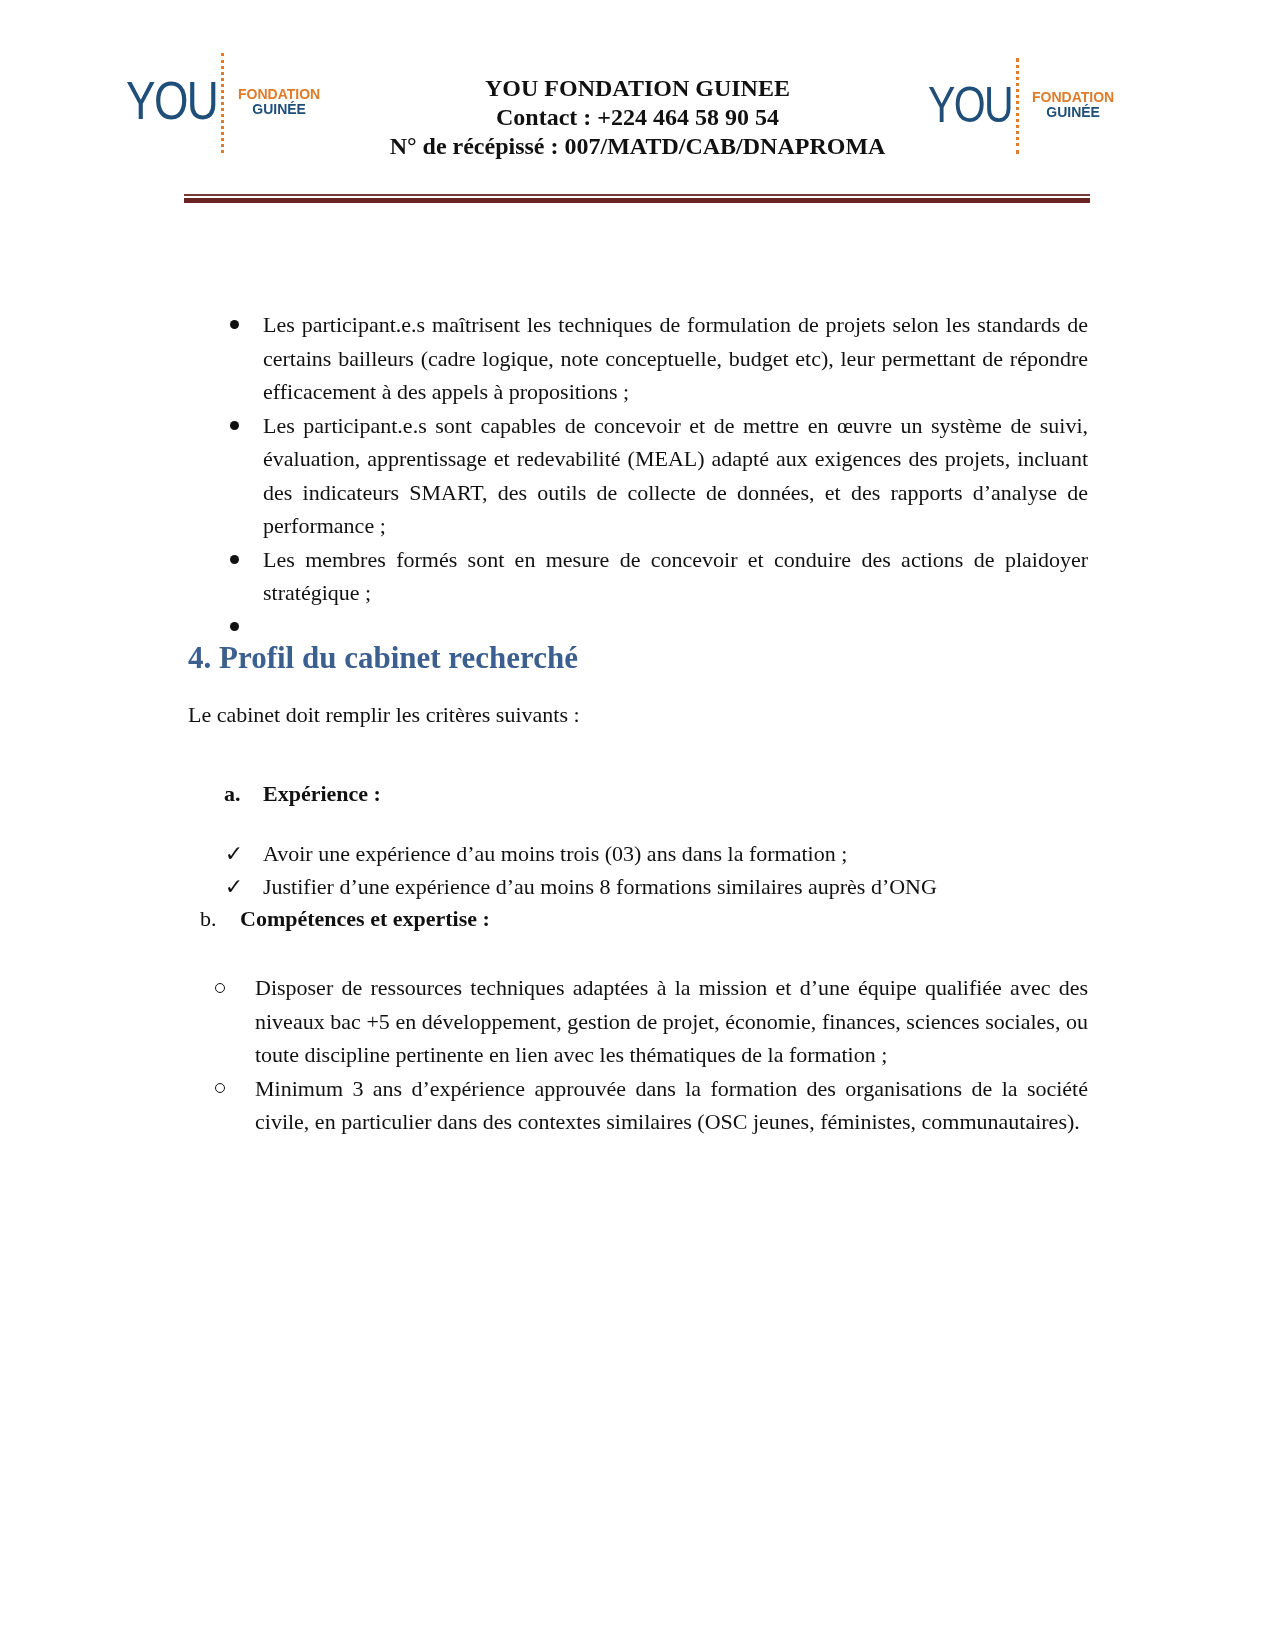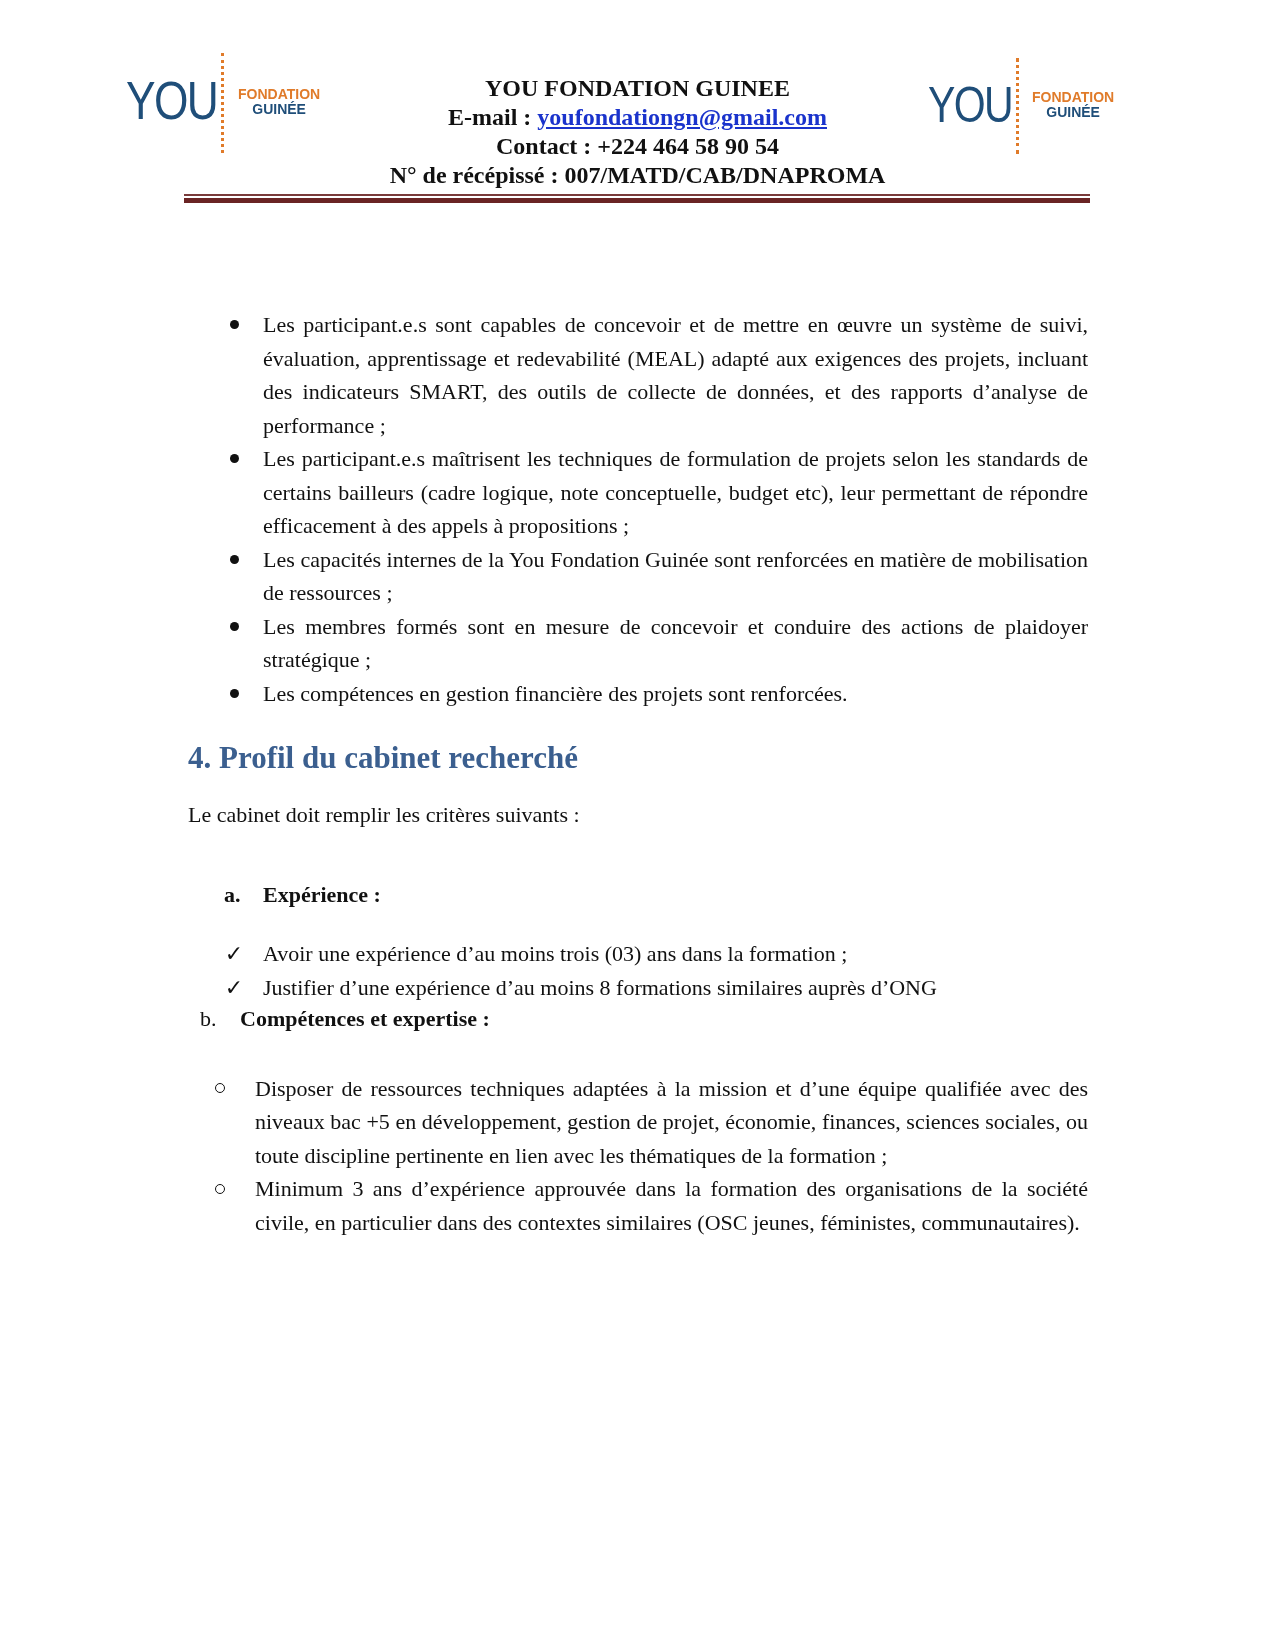--- a/index.html
+++ b/index.html
@@ -177,21 +177,20 @@
     <div class="logo-you">YOU</div>
     <div class="logo-divider"></div>
     <div class="logo-text">
       <span class="fondation">FONDATION</span>
       <span class="guinee">GUINÉE</span>
     </div>
   </div>
 
   <div class="org-block">
     <div>YOU FONDATION GUINEE</div>
-    <div><span>E-mail : </span><a>youfondationgn@gmail.com</a></div>
     <div>Contact : +224 464 58 90 54</div>
     <div>N° de récépissé : 007/MATD/CAB/DNAPROMA</div>
   </div>
 
   <div class="logo logo-right">
     <div class="logo-you">YOU</div>
     <div class="logo-divider"></div>
     <div class="logo-text">
       <span class="fondation">FONDATION</span>
       <span class="guinee">GUINÉE</span>
@@ -201,25 +200,24 @@
   <div class="header-rule">
     <div class="thin"></div>
     <div class="gap"></div>
     <div class="thick"></div>
   </div>
 
   <div class="content">
 
 
     <ul class="bullets" style="margin-top:18px;">
+      <li><span class="marker"><span class="dot"></span></span><span>Les participant.e.s maîtrisent les techniques de formulation de projets selon les standards de certains bailleurs (cadre logique, note conceptuelle, budget etc), leur permettant de répondre efficacement à des appels à propositions ;</span></li>
       <li><span class="marker"><span class="dot"></span></span><span>Les participant.e.s sont capables de concevoir et de mettre en œuvre un système de suivi, évaluation, apprentissage et redevabilité (MEAL) adapté aux exigences des projets, incluant des indicateurs SMART, des outils de collecte de données, et des rapports d’analyse de performance ;</span></li>
-      <li><span class="marker"><span class="dot"></span></span><span>Les participant.e.s maîtrisent les techniques de formulation de projets selon les standards de certains bailleurs (cadre logique, note conceptuelle, budget etc), leur permettant de répondre efficacement à des appels à propositions ;</span></li>
-      <li><span class="marker"><span class="dot"></span></span><span>Les capacités internes de la You Fondation Guinée sont renforcées en matière de mobilisation de ressources ;</span></li>
       <li><span class="marker"><span class="dot"></span></span><span>Les membres formés sont en mesure de concevoir et conduire des actions de plaidoyer stratégique ;</span></li>
-      <li><span class="marker"><span class="dot"></span></span><span>Les compétences en gestion financière des projets sont renforcées.</span></li>
+      <li><span class="marker"><span class="dot"></span></span></li>
     </ul>
 
     <h2 style="margin-top:28px;">4. Profil du cabinet recherché</h2>
 
     <p style="margin:20px 0 0 0;">Le cabinet doit remplir les critères suivants :</p>
 
     <div class="sub-heading a-head" style="margin-top:46px;">
       <span class="letter">a.</span>
       <span>Expérience :</span>
     </div>

